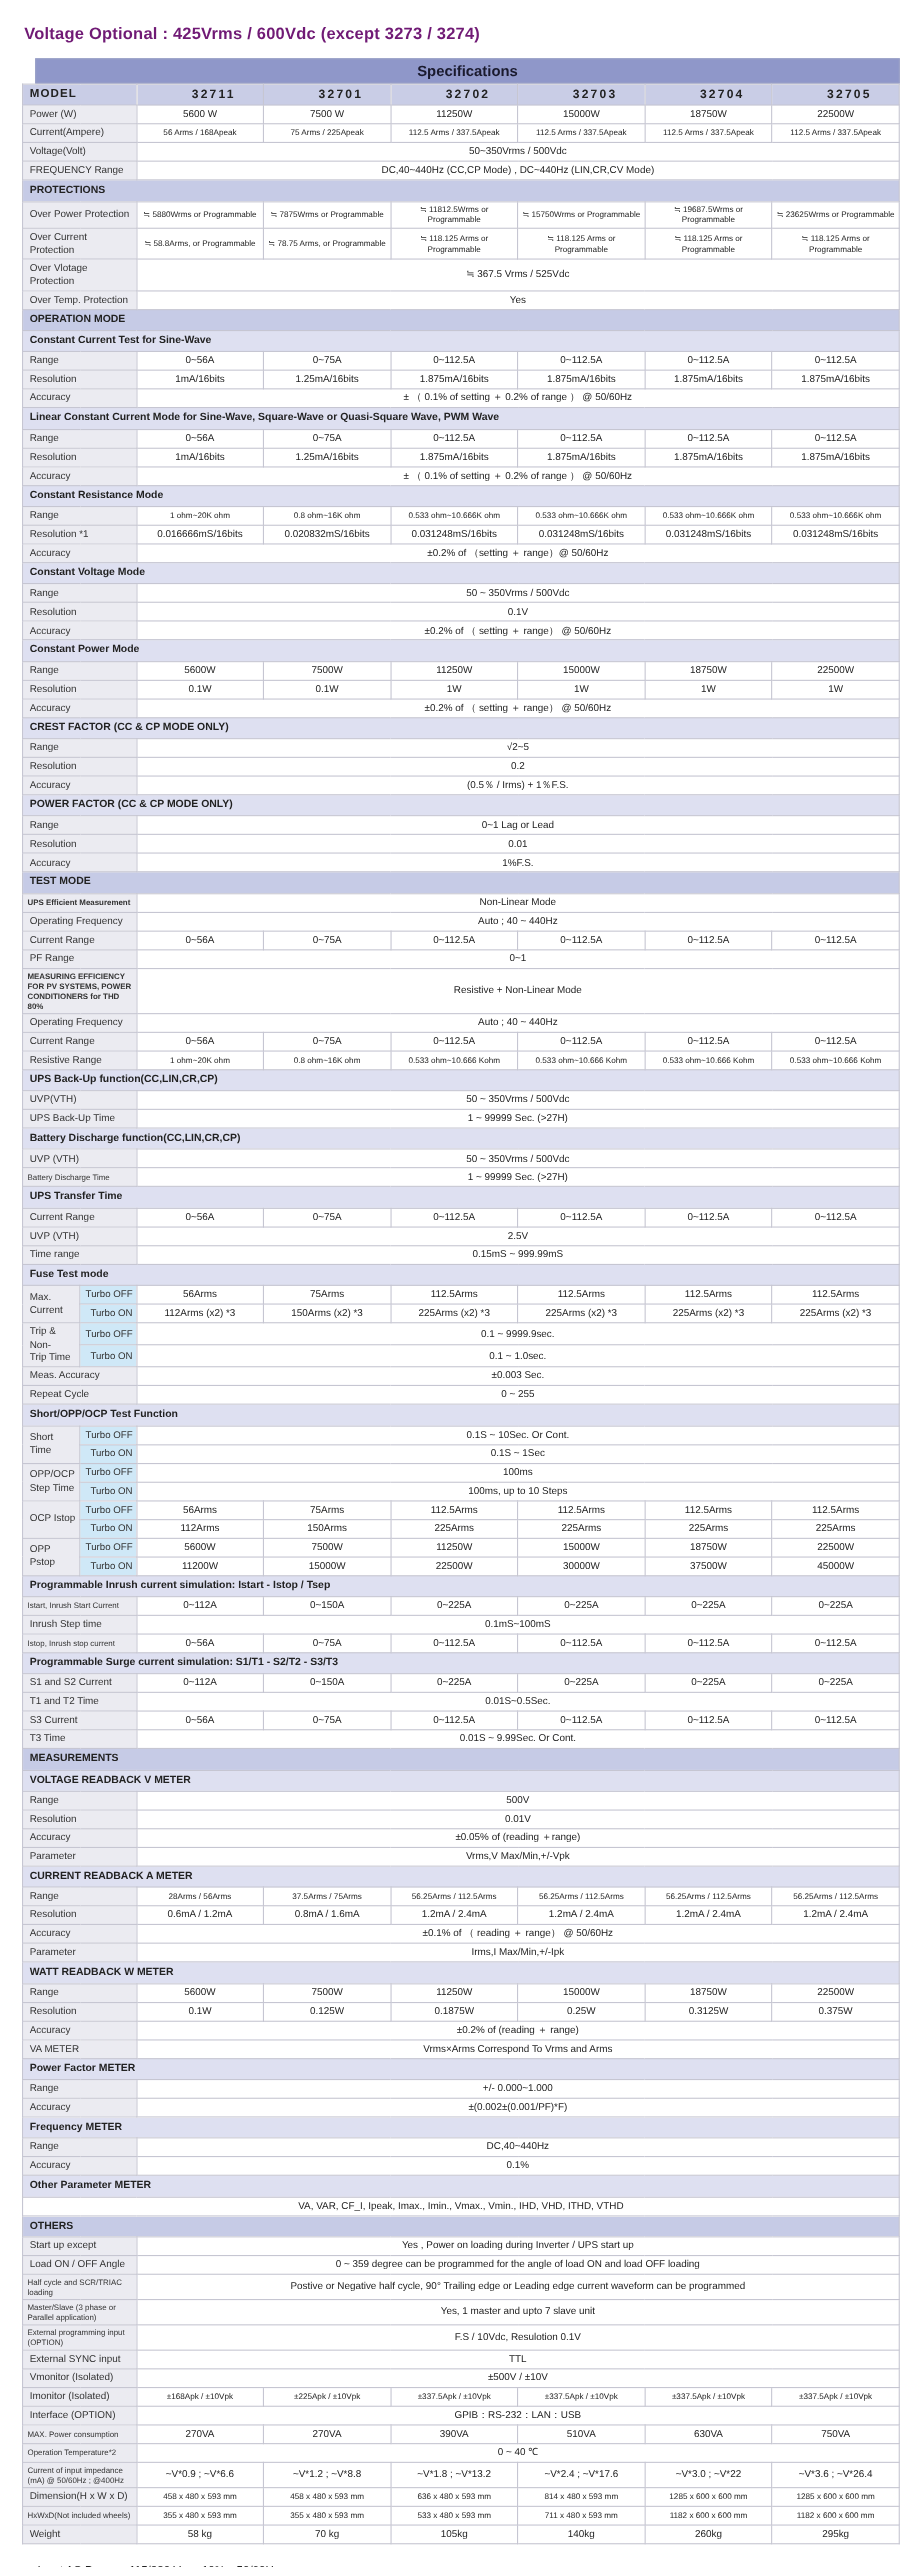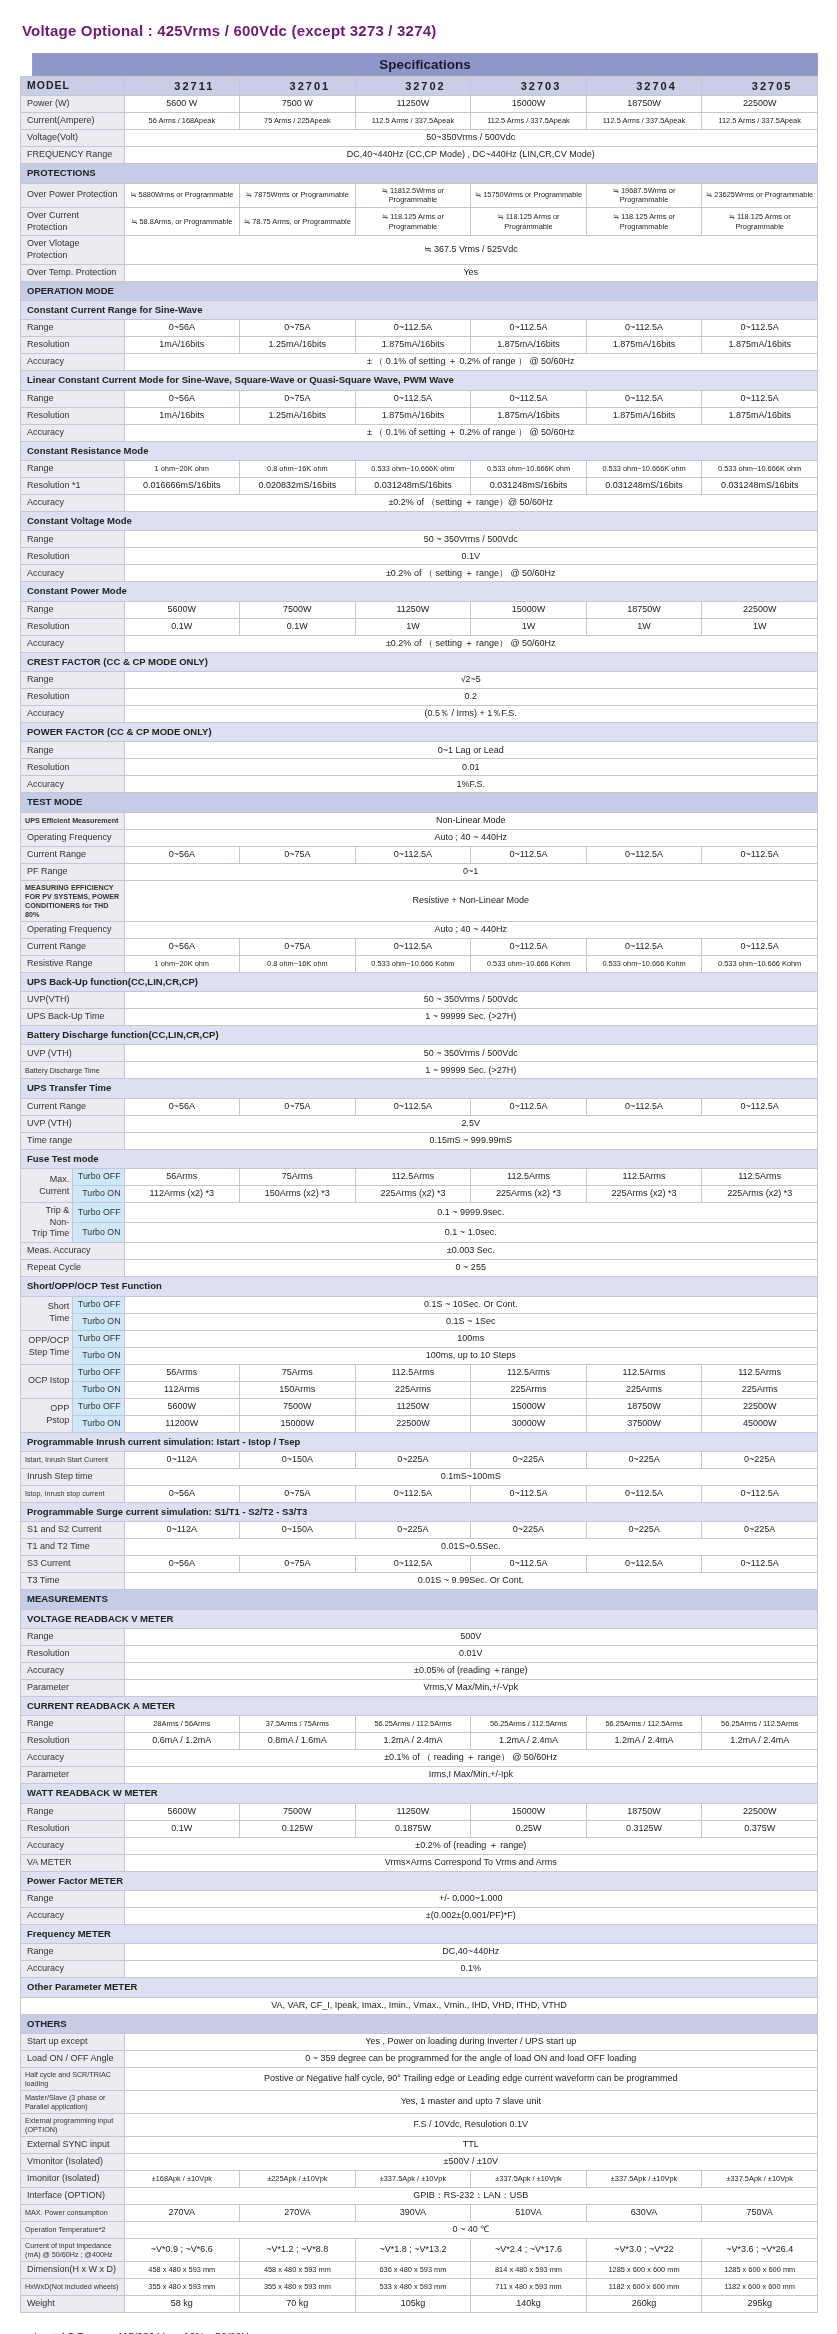--- a/index.html
+++ b/index.html
@@ -9,21 +9,21 @@
   table{border-collapse:collapse;table-layout:fixed;width:798px;}
   col.c-lbl1{width:52px;} col.c-lbl2{width:51px;}
   col.c-val{width:115px;}
   caption{caption-side:top;background:#8f97c9;border:1px solid #9aa0c6;font-weight:bold;font-size:13.5px;color:#1a1a2e;padding:3px 0;margin-left:12px;}
   th,td{border:1px solid #c6c6d2;font-size:9px;line-height:1.3;padding:2px 3px;vertical-align:middle;overflow:hidden;}
   th.lblh{background:#c9cde6;text-align:left;font-size:10.5px;letter-spacing:1px;padding-left:6px;margin-top:48px;}
   th.modelh{background:#c9cde6;font-size:11px;letter-spacing:2px;padding-left:28px;}
   td.sec{background:#c6cbe6;font-weight:bold;text-align:left;font-size:9.5px;padding:3px 6px;}
   td.sub{background:#dee0f1;font-weight:bold;text-align:left;font-size:9.5px;padding:3px 6px;}
   td.lbl{background:#ebebf1;text-align:left;padding-left:6px;font-size:9px;color:#333;}
-  td.lbl.pre{white-space:pre-line;text-align:right;}
+  td.lbl.pre{white-space:pre-line;}
   td.lbl.sm{font-size:7.2px;padding-left:4px;line-height:1.25;}
   td.lbl.b{font-weight:bold;}
   td.turbo{background:#cfe8f7;text-align:right;font-size:8.8px;padding-left:4px;color:#333;}
   td.val{background:#ffffff;text-align:center;font-size:9px;color:#222;}
   td.val.smv{font-size:7.4px;}
   td.val.f{font-size:9px;}
   tr{height:17px;}
   .footer{margin:16px 0 0 14px;font-size:10.5px;color:#222;line-height:1.55;}
 </style>
 </head>
@@ -108,21 +108,21 @@
           <td class="val" colspan="6">≒  367.5  Vrms / 525Vdc</td>
         </tr>
         <tr>
           <td class="lbl" colspan="2">Over Temp. Protection</td>
           <td class="val" colspan="6">Yes</td>
         </tr>
         <tr>
           <td class="sec" colspan="8">OPERATION MODE</td>
         </tr>
         <tr>
-          <td class="sub" colspan="8">Constant Current Range for Sine-Wave</td>
+          <td class="sub" colspan="8">Constant Current Test for Sine-Wave</td>
         </tr>
         <tr>
           <td class="lbl" colspan="2">Range</td>
           <td class="val">0~56A</td>
           <td class="val">0~75A</td>
           <td class="val">0~112.5A</td>
           <td class="val">0~112.5A</td>
           <td class="val">0~112.5A</td>
           <td class="val">0~112.5A</td>
         </tr>

